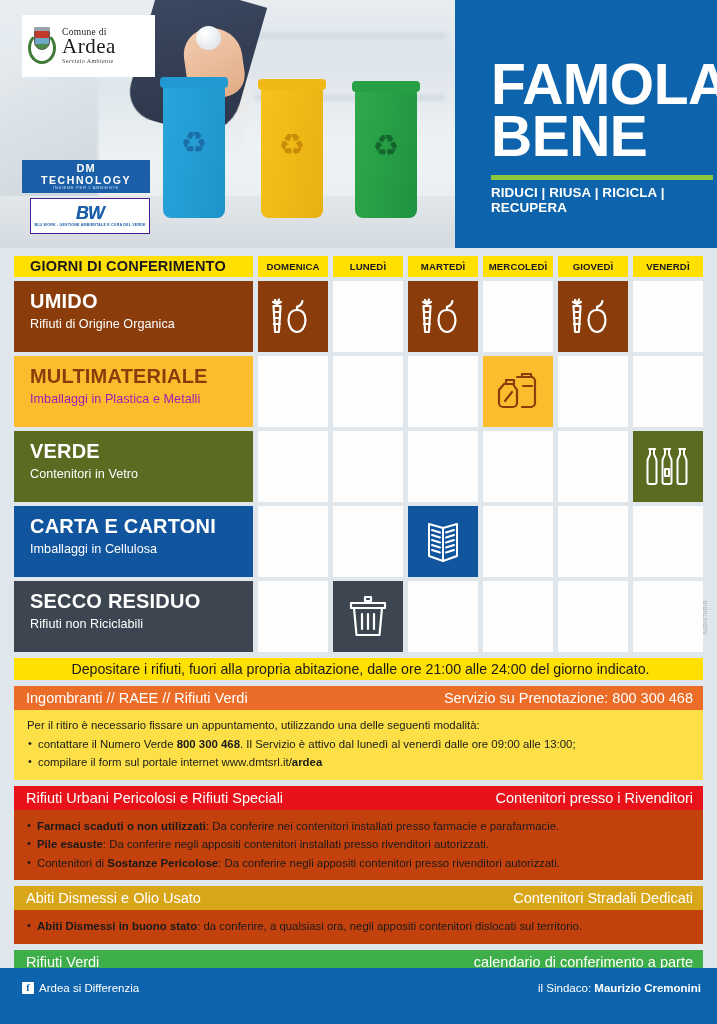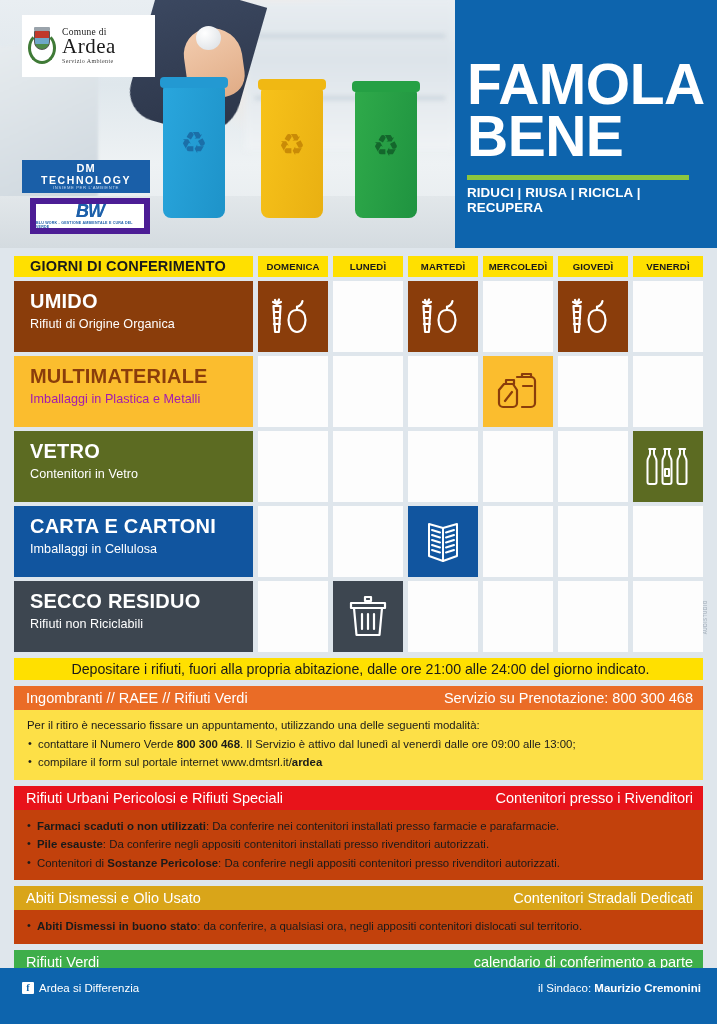--- a/index.html
+++ b/index.html
@@ -91,33 +91,33 @@
     position:absolute; left:22px; top:160px; width:128px; height:33px;
     background:#1a5fa8; color:#fff; display:flex; flex-direction:column;
     align-items:center; justify-content:center; line-height:1;
   }
   .logo-dm .dmmark { font-size:11px; font-weight:bold; letter-spacing:1px; }
   .logo-dm .dmname { font-size:10.5px; font-weight:bold; letter-spacing:1.6px; margin-top:1px; }
   .logo-dm .dmsub  { font-size:4.2px; letter-spacing:0.6px; color:#c7d9ee; margin-top:1px; }
 
   .logo-bw {
     position:absolute; left:30px; top:198px; width:120px; height:36px;
-    background:#fff; border:6px solid #4c1d95; display:flex; flex-direction:column;
+    background:#fff; border:1px solid #4c1d95; display:flex; flex-direction:column;
     align-items:center; justify-content:center; line-height:1;
   }
   .logo-bw .bwmark {
     font-size:18px; font-weight:bold; font-style:italic; letter-spacing:-1px;
     background:linear-gradient(90deg,#1d5fa9,#4f9ad6); -webkit-background-clip:text;
     background-clip:text; color:#1d5fa9;
   }
   .logo-bw .bwsub { font-size:3.6px; font-weight:bold; color:#1d5fa9; letter-spacing:0.2px; margin-top:2px; }
 
   .title-panel {
     position:absolute; right:0; top:0; width:262px; height:308px;
-    background:#0d64ad; padding:58px 0 0 12px;
+    background:#0d64ad; padding:58px 0 0 36px;
   }
   .title-panel h1 {
     color:#fff; font-size:57px; line-height:0.92; font-weight:bold;
     letter-spacing:-0.5px; font-family:"Liberation Sans", sans-serif;
   }
   .title-rule { width:222px; height:5px; background:#8cc63f; margin-top:12px; }
   .title-sub {
     color:#fff; font-size:13.4px; font-weight:bold; letter-spacing:0.1px; margin-top:5px;
   }
 
@@ -338,21 +338,21 @@
     <path d="M30 16 h9"></path>
     <path d="M11 14 h9 l4 6 v13 a4 4 0 0 1 -4 4 h-10 a4 4 0 0 1 -4 -4 v-13 z"></path>
     <path d="M13 10 h8 v4 h-8 z"></path>
     <path d="M12 31 l7 -9"></path>
   </svg>
         </span>
       </div>
       <div class="cell empty" title="MULTIMATERIALE - GIOVEDÌ"></div>
       <div class="cell empty" title="MULTIMATERIALE - VENERDÌ"></div>
       <div class="cat r-vetro">
-        <div class="nm">VETRO</div>
+        <div class="nm">VERDE</div>
         <div class="ds">Contenitori in Vetro</div>
       </div>
       <div class="cell empty" title="VETRO - DOMENICA"></div>
       <div class="cell empty" title="VETRO - LUNEDÌ"></div>
       <div class="cell empty" title="VETRO - MARTEDÌ"></div>
       <div class="cell empty" title="VETRO - MERCOLEDÌ"></div>
       <div class="cell empty" title="VETRO - GIOVEDÌ"></div>
       <div class="cell on" title="VETRO - VENERDÌ" style="--c: #5c6b22;">
         <span>
           <svg width="52" height="44" viewBox="0 0 52 44" fill="none" stroke="#fff" stroke-width="2" stroke-linecap="round" stroke-linejoin="round">

